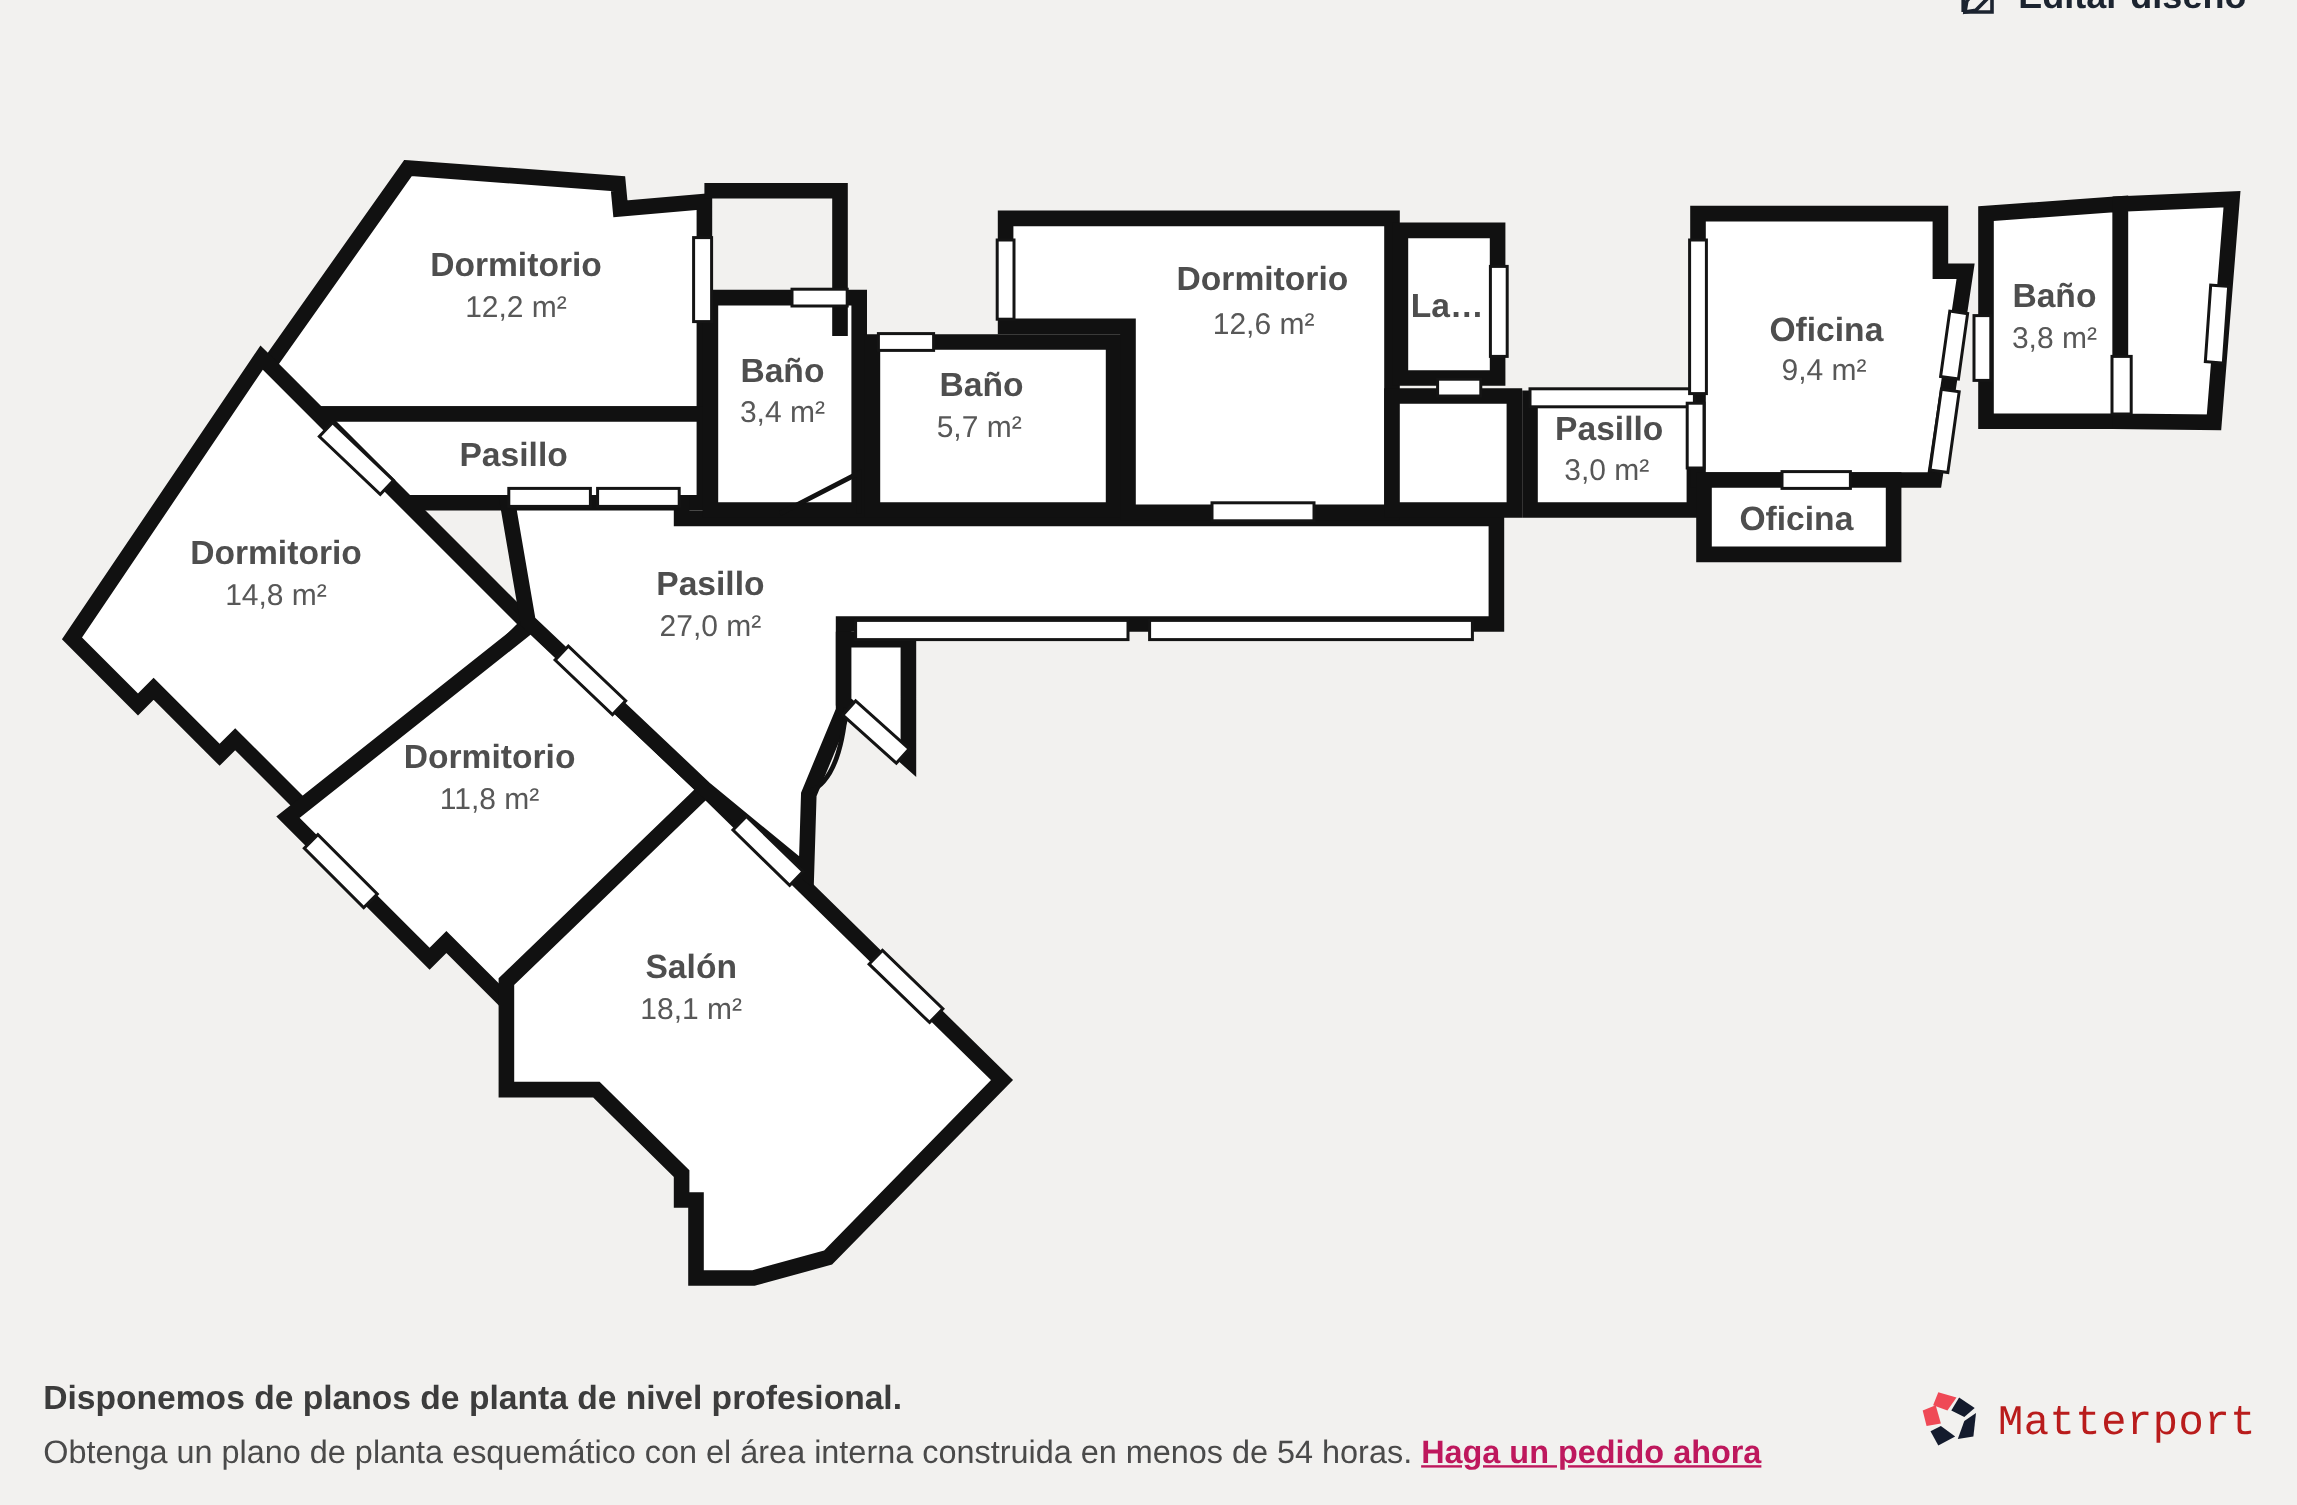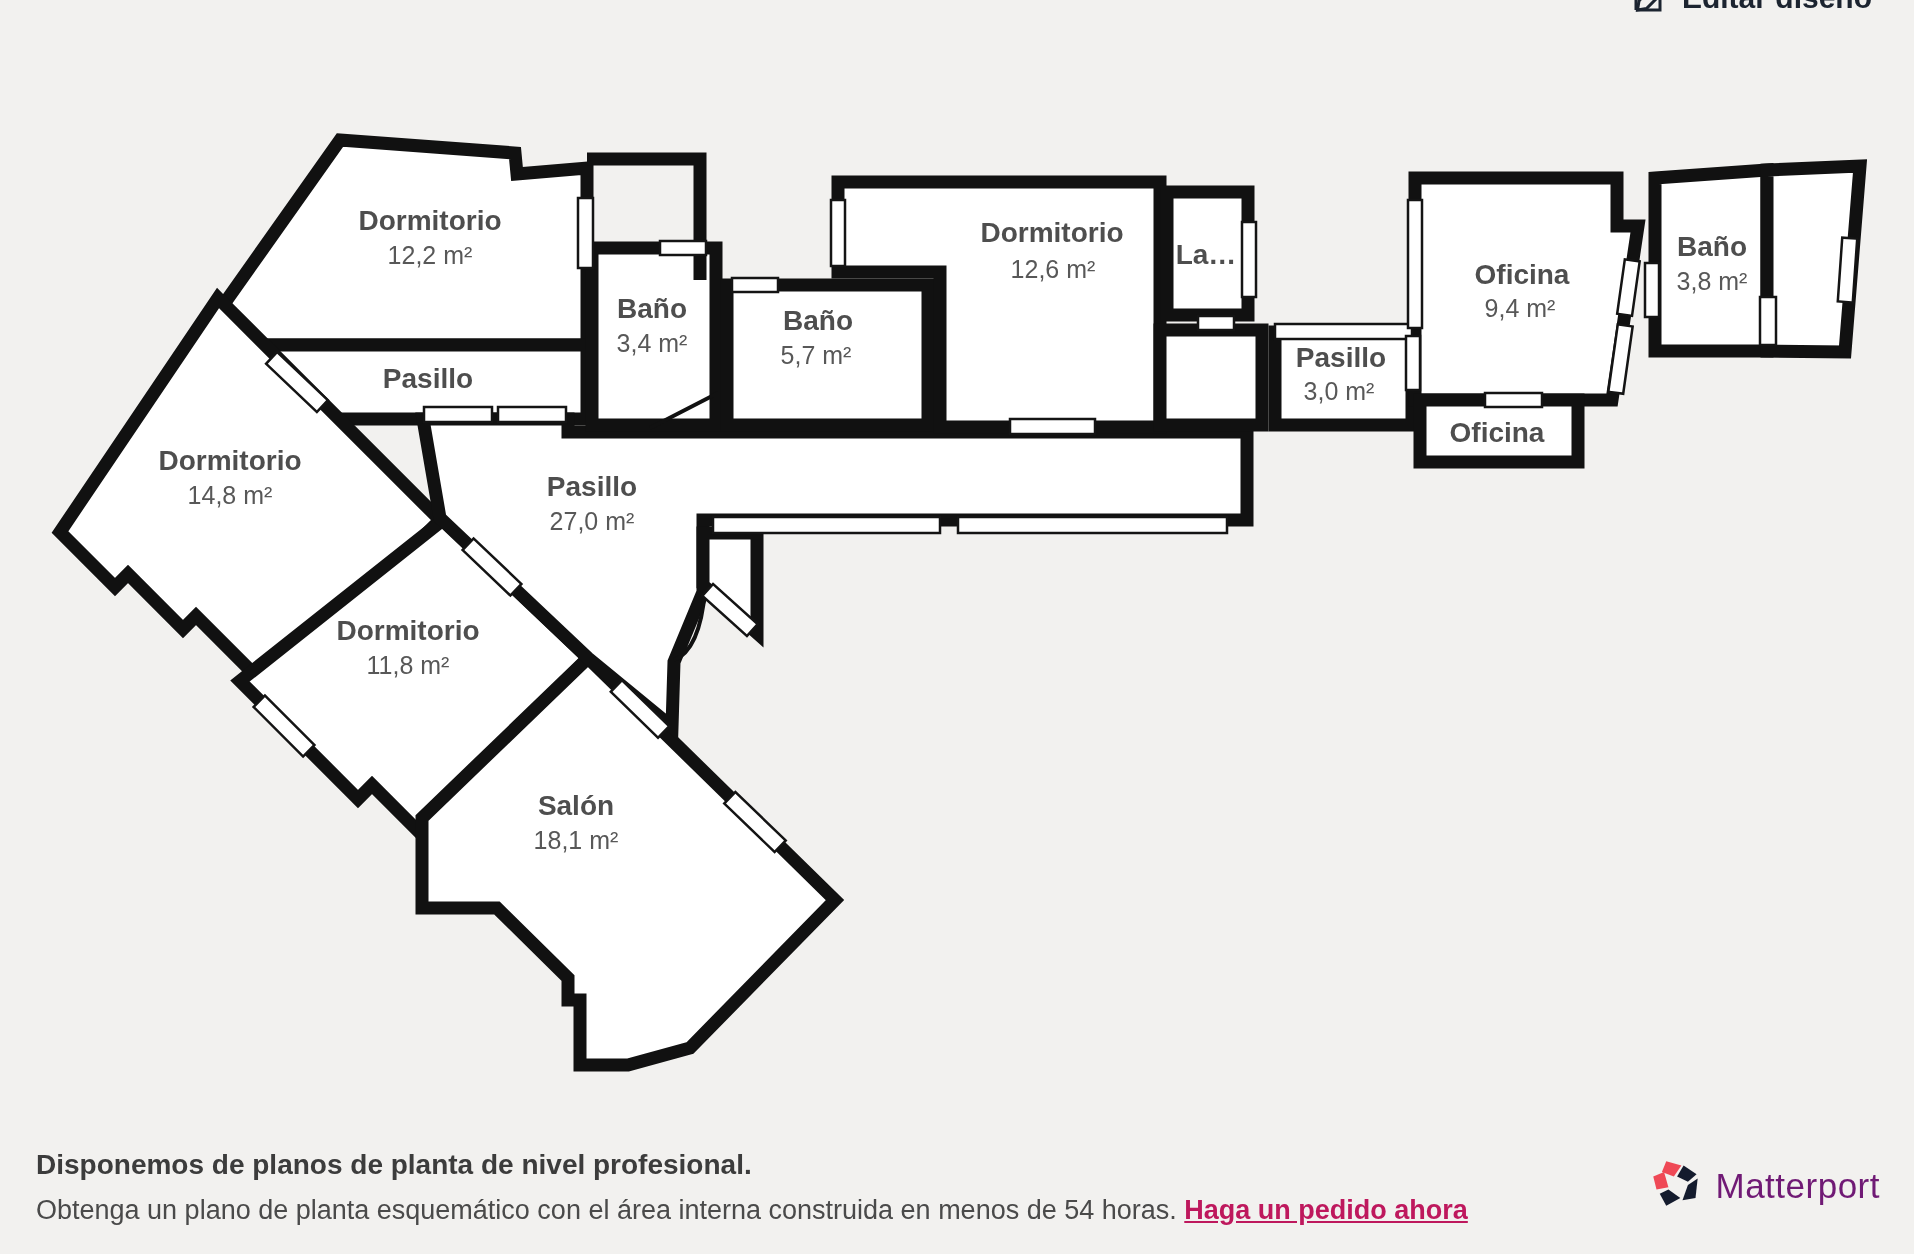--- a/index.html
+++ b/index.html
@@ -24,22 +24,22 @@
     color:#3f3f3f;
   }
   .footer .headline{font-weight:bold;font-size:28px;margin-bottom:14px;color:#3c3c3c;margin-top:33px;}
   .footer .sub{font-size:27px;color:#4a4a4a;}
   .footer a{color:#be185d;font-weight:bold;text-decoration:underline;cursor:pointer;}
   .brand{
     position:absolute;right:34px;bottom:40px;
     display:flex;align-items:center;gap:14px;
   }
   .brand .word{
-    font-family:Liberation Sans, sans-serif;
-    font-size:35px;color:#701a75;letter-spacing:0.5px;
+    font-family:Liberation Mono, monospace;
+    font-size:35px;color:#b91c1c;letter-spacing:0.5px;
   }
 </style>
 </head>
 <body>
 
 <div class="edit-btn">
   <span>
     <svg width="36" height="36" viewBox="0 0 24 24" fill="none" stroke="#1c2430" stroke-width="2">
       <path d="M4 20 L4 7 L13 7"></path>
       <path d="M20 12 L20 20 L4 20"></path>

